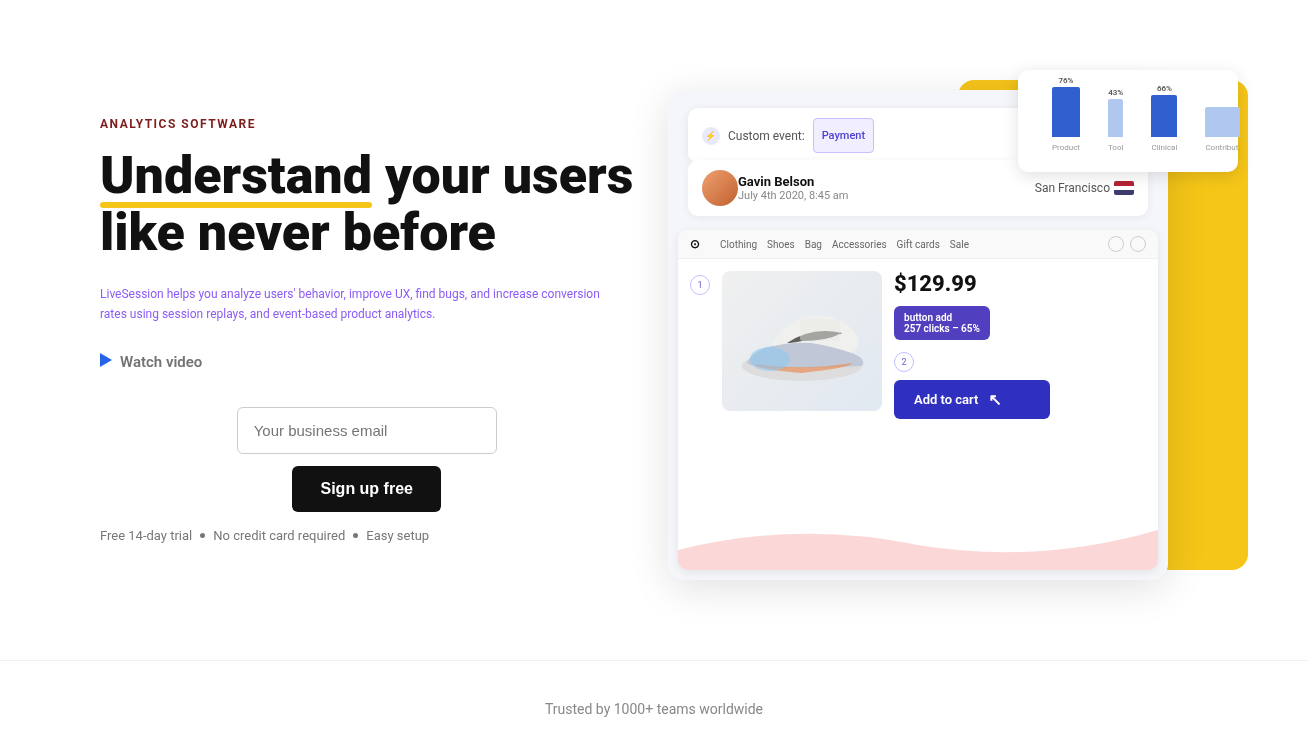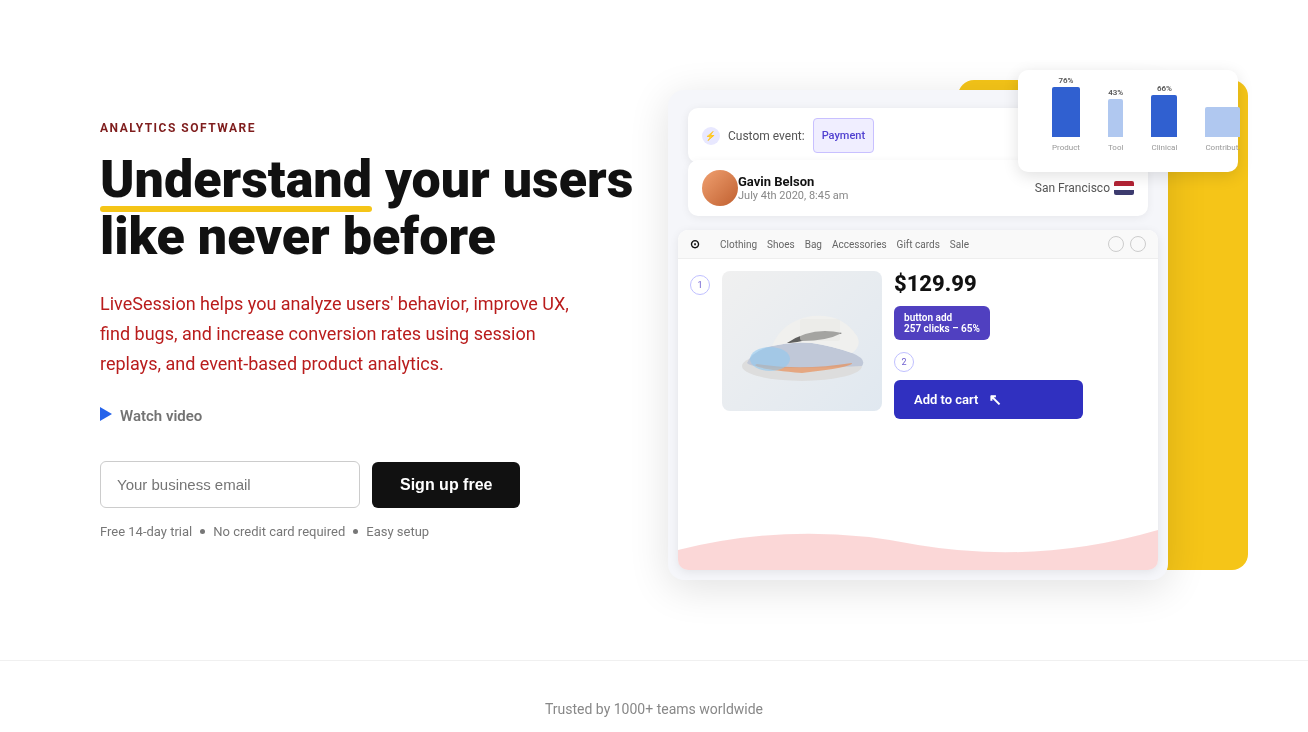--- a/index.html
+++ b/index.html
@@ -51,23 +51,23 @@
       position: absolute;
       left: 0;
       bottom: -4px;
       width: 100%;
       height: 6px;
       background: #f5c518;
       border-radius: 3px;
     }
 
     .hero-description {
-      font-size: 18px;
+      font-size: 12px;
       line-height: 1.65;
-      color: #b91c1c;
+      color: #8b5cf6;
       margin-bottom: 28px;
       max-width: 500px;
     }
 
     .watch-video-link {
       display: inline-flex;
       align-items: flex-start;
       gap: 8px;
       color: #737373;
       font-size: 15px;
@@ -84,20 +84,21 @@
       border-bottom: 7px solid transparent;
       border-left: 12px solid #2563eb;
       display: inline-block;
     }
 
     .signup-form {
       display: flex;
       gap: 12px;
       margin-bottom: 16px;
       align-items: center;
+      flex-direction: column;
     }
 
     .email-input {
       width: 260px;
       padding: 14px 16px;
       border: 1.5px solid #ccc;
       border-radius: 6px;
       font-size: 15px;
       color: #555;
       outline: none;
@@ -379,21 +380,21 @@
     .add-to-cart-btn {
       background: #3030c0;
       color: #fff;
       border-radius: 6px;
       padding: 10px 20px;
       font-size: 13px;
       font-weight: 600;
       display: flex;
       align-items: center;
       gap: 6px;
-      width: 189px;
+      width: 156px;
     }
 
     .cursor-icon {
       margin-left: 4px;
       font-size: 16px;
     }
 
     
     .pink-wave {
       position: absolute;

